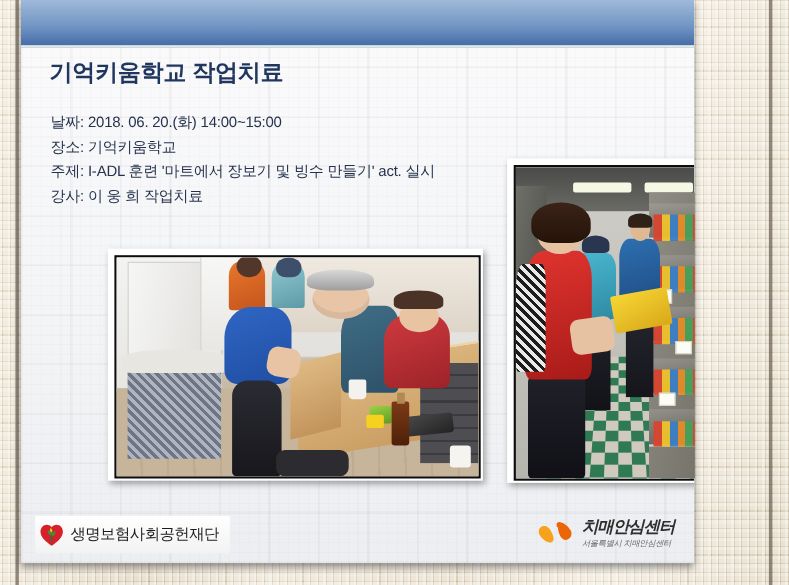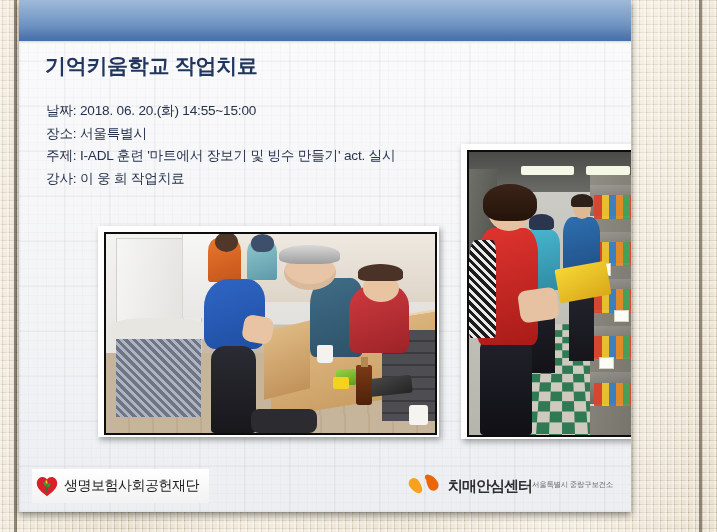--- a/index.html
+++ b/index.html
@@ -143,41 +143,41 @@
   }
   .heart{position:relative;width:22px;height:21px;flex:0 0 22px;}
   .heart svg{display:block;}
   .logo-left-text{font-size:14px;font-weight:normal;color:#1b1b1b;letter-spacing:-.5px;white-space:nowrap;}
 
   .logo-right{
     position:absolute;right:14px;top:468px;height:34px;
     display:flex;align-items:center;gap:7px;padding:0 4px;
   }
   .ribbon{width:34px;height:24px;flex:0 0 34px;}
-  .logo-right-texts{display:flex;flex-direction:row;line-height:1;}
+  .logo-right-texts{display:flex;flex-direction:column;line-height:1;font-style:italic;}
   .lr-main{font-size:15px;font-weight:bold;color:#2e2e2e;letter-spacing:-1px;white-space:nowrap;}
   .lr-sub{font-size:7.5px;color:#6a6a6a;letter-spacing:-.3px;white-space:nowrap;margin-top:3px;}
 </style>
 </head>
 <body>
 
 <div class="slide">
 
   <div class="wood-line l"></div>
   <div class="wood-line r"></div>
 
   <div class="panel">
 
     <div class="header-band"></div>
 
     <div class="title">기억키움학교 작업치료</div>
 
     <div class="meta">
-      <div class="meta-line">날짜: 2018. 06. 20.(화) 14:55~15:00</div>
-      <div class="meta-line">장소: 서울특별시</div>
+      <div class="meta-line">날짜: 2018. 06. 20.(화) 14:00~15:00</div>
+      <div class="meta-line">장소: 기억키움학교</div>
       <div class="meta-line">주제: I-ADL 훈련 '마트에서 장보기 및 빙수 만들기' act. 실시</div>
       <div class="meta-line">강사: 이 웅 희 작업치료</div>
     </div>
 
     <div class="photo photo-left">
       <div class="inner">
         <div class="scene sA">
           <div class="back-wall"></div>
           <div class="wall-l"></div>
           <div class="door"></div>
@@ -274,18 +274,18 @@
     <div class="logo-right">
       <div class="ribbon">
         <svg width="34" height="24" viewBox="0 0 34 24">
           <path d="M3 14c-2.4-3.2-1.2-8 2.8-8.8 3.4-0.7 5.8 2 7.4 5.2 1.2 2.4 2.4 5.2 2 7.2-0.4 2-2.6 3-4.6 2.4C7.4 19 4.6 16.2 3 14z" fill="#f6a21d"></path>
           <path d="M31 9.6c1.6 3.6-0.4 8-4.4 8.2-3.4 0.2-5.4-2.8-6.4-6.2-0.8-2.6-1.4-5.6-0.6-7.4 0.8-1.8 3.2-2.4 5-1.4 2.6 1.4 5.2 4.4 6.4 6.8z" fill="#ec6608"></path>
           <circle cx="20.6" cy="4.2" r="2.6" fill="#ec6608"></circle>
         </svg>
       </div>
       <div class="logo-right-texts">
         <div class="lr-main">치매안심센터</div>
-        <div class="lr-sub">서울특별시 중랑구보건소</div>
+        <div class="lr-sub">서울특별시 치매안심센터</div>
       </div>
     </div>
 
   </div>
 </div>
 
 </body></html>

